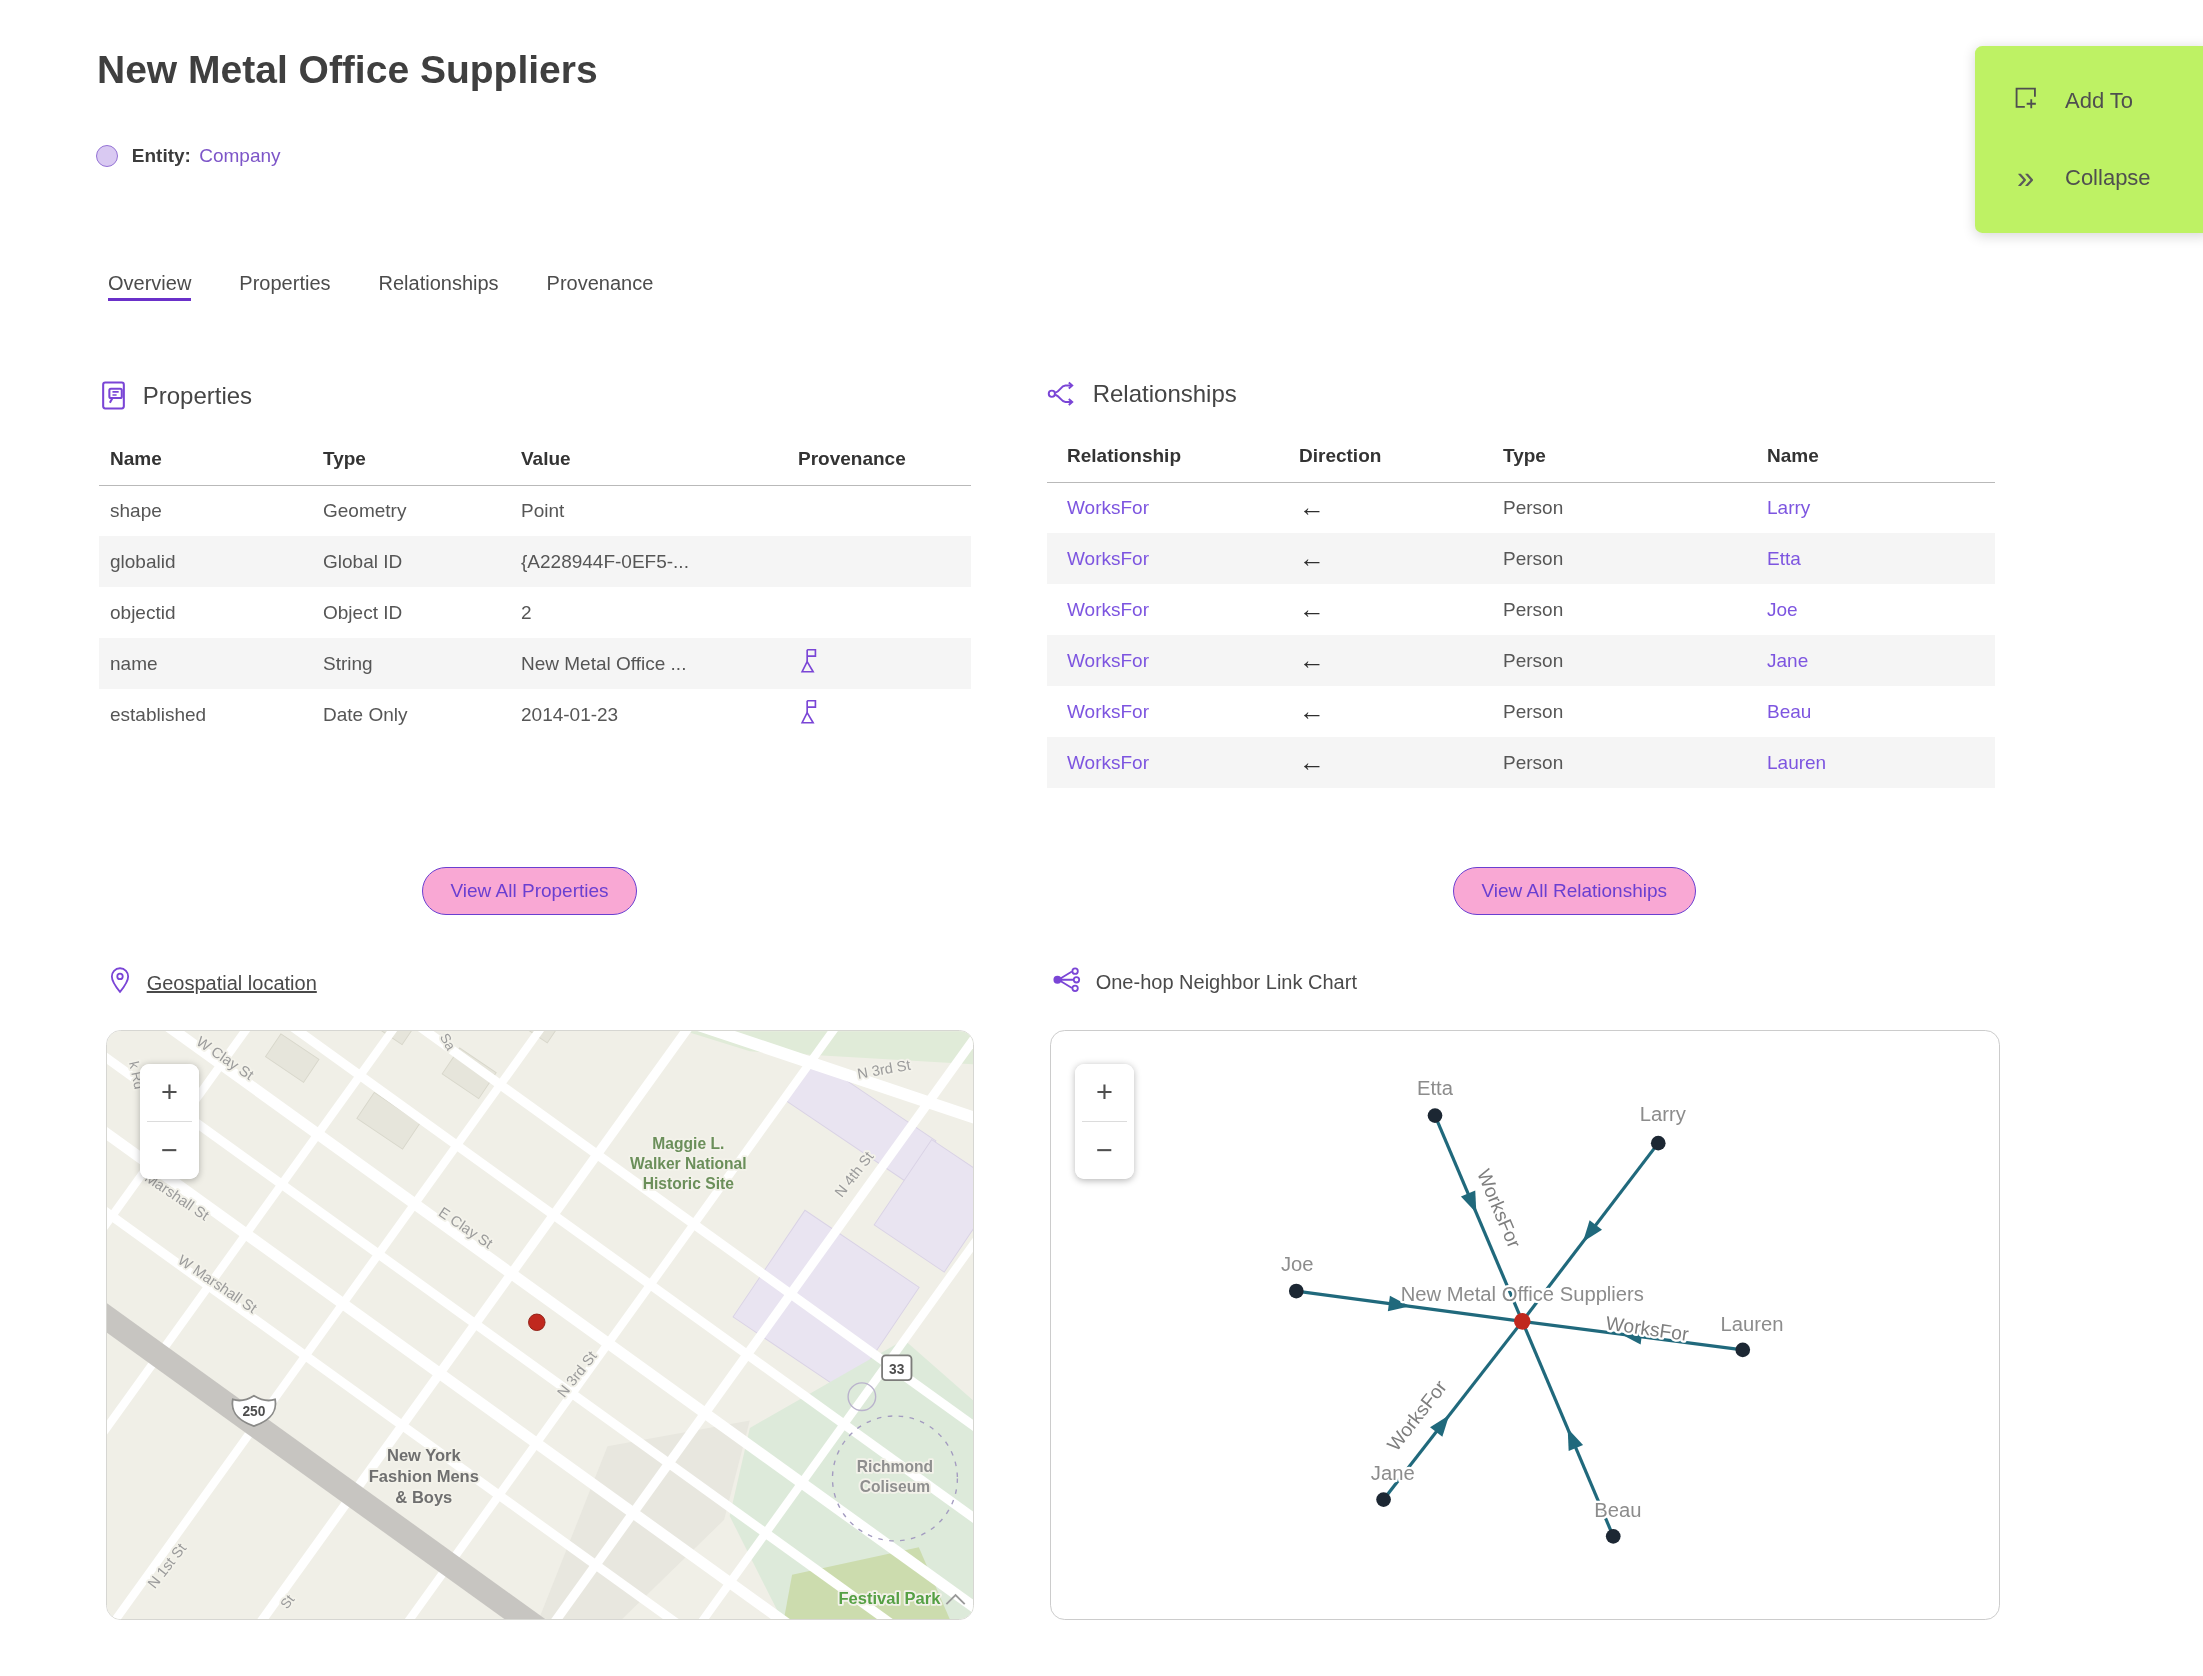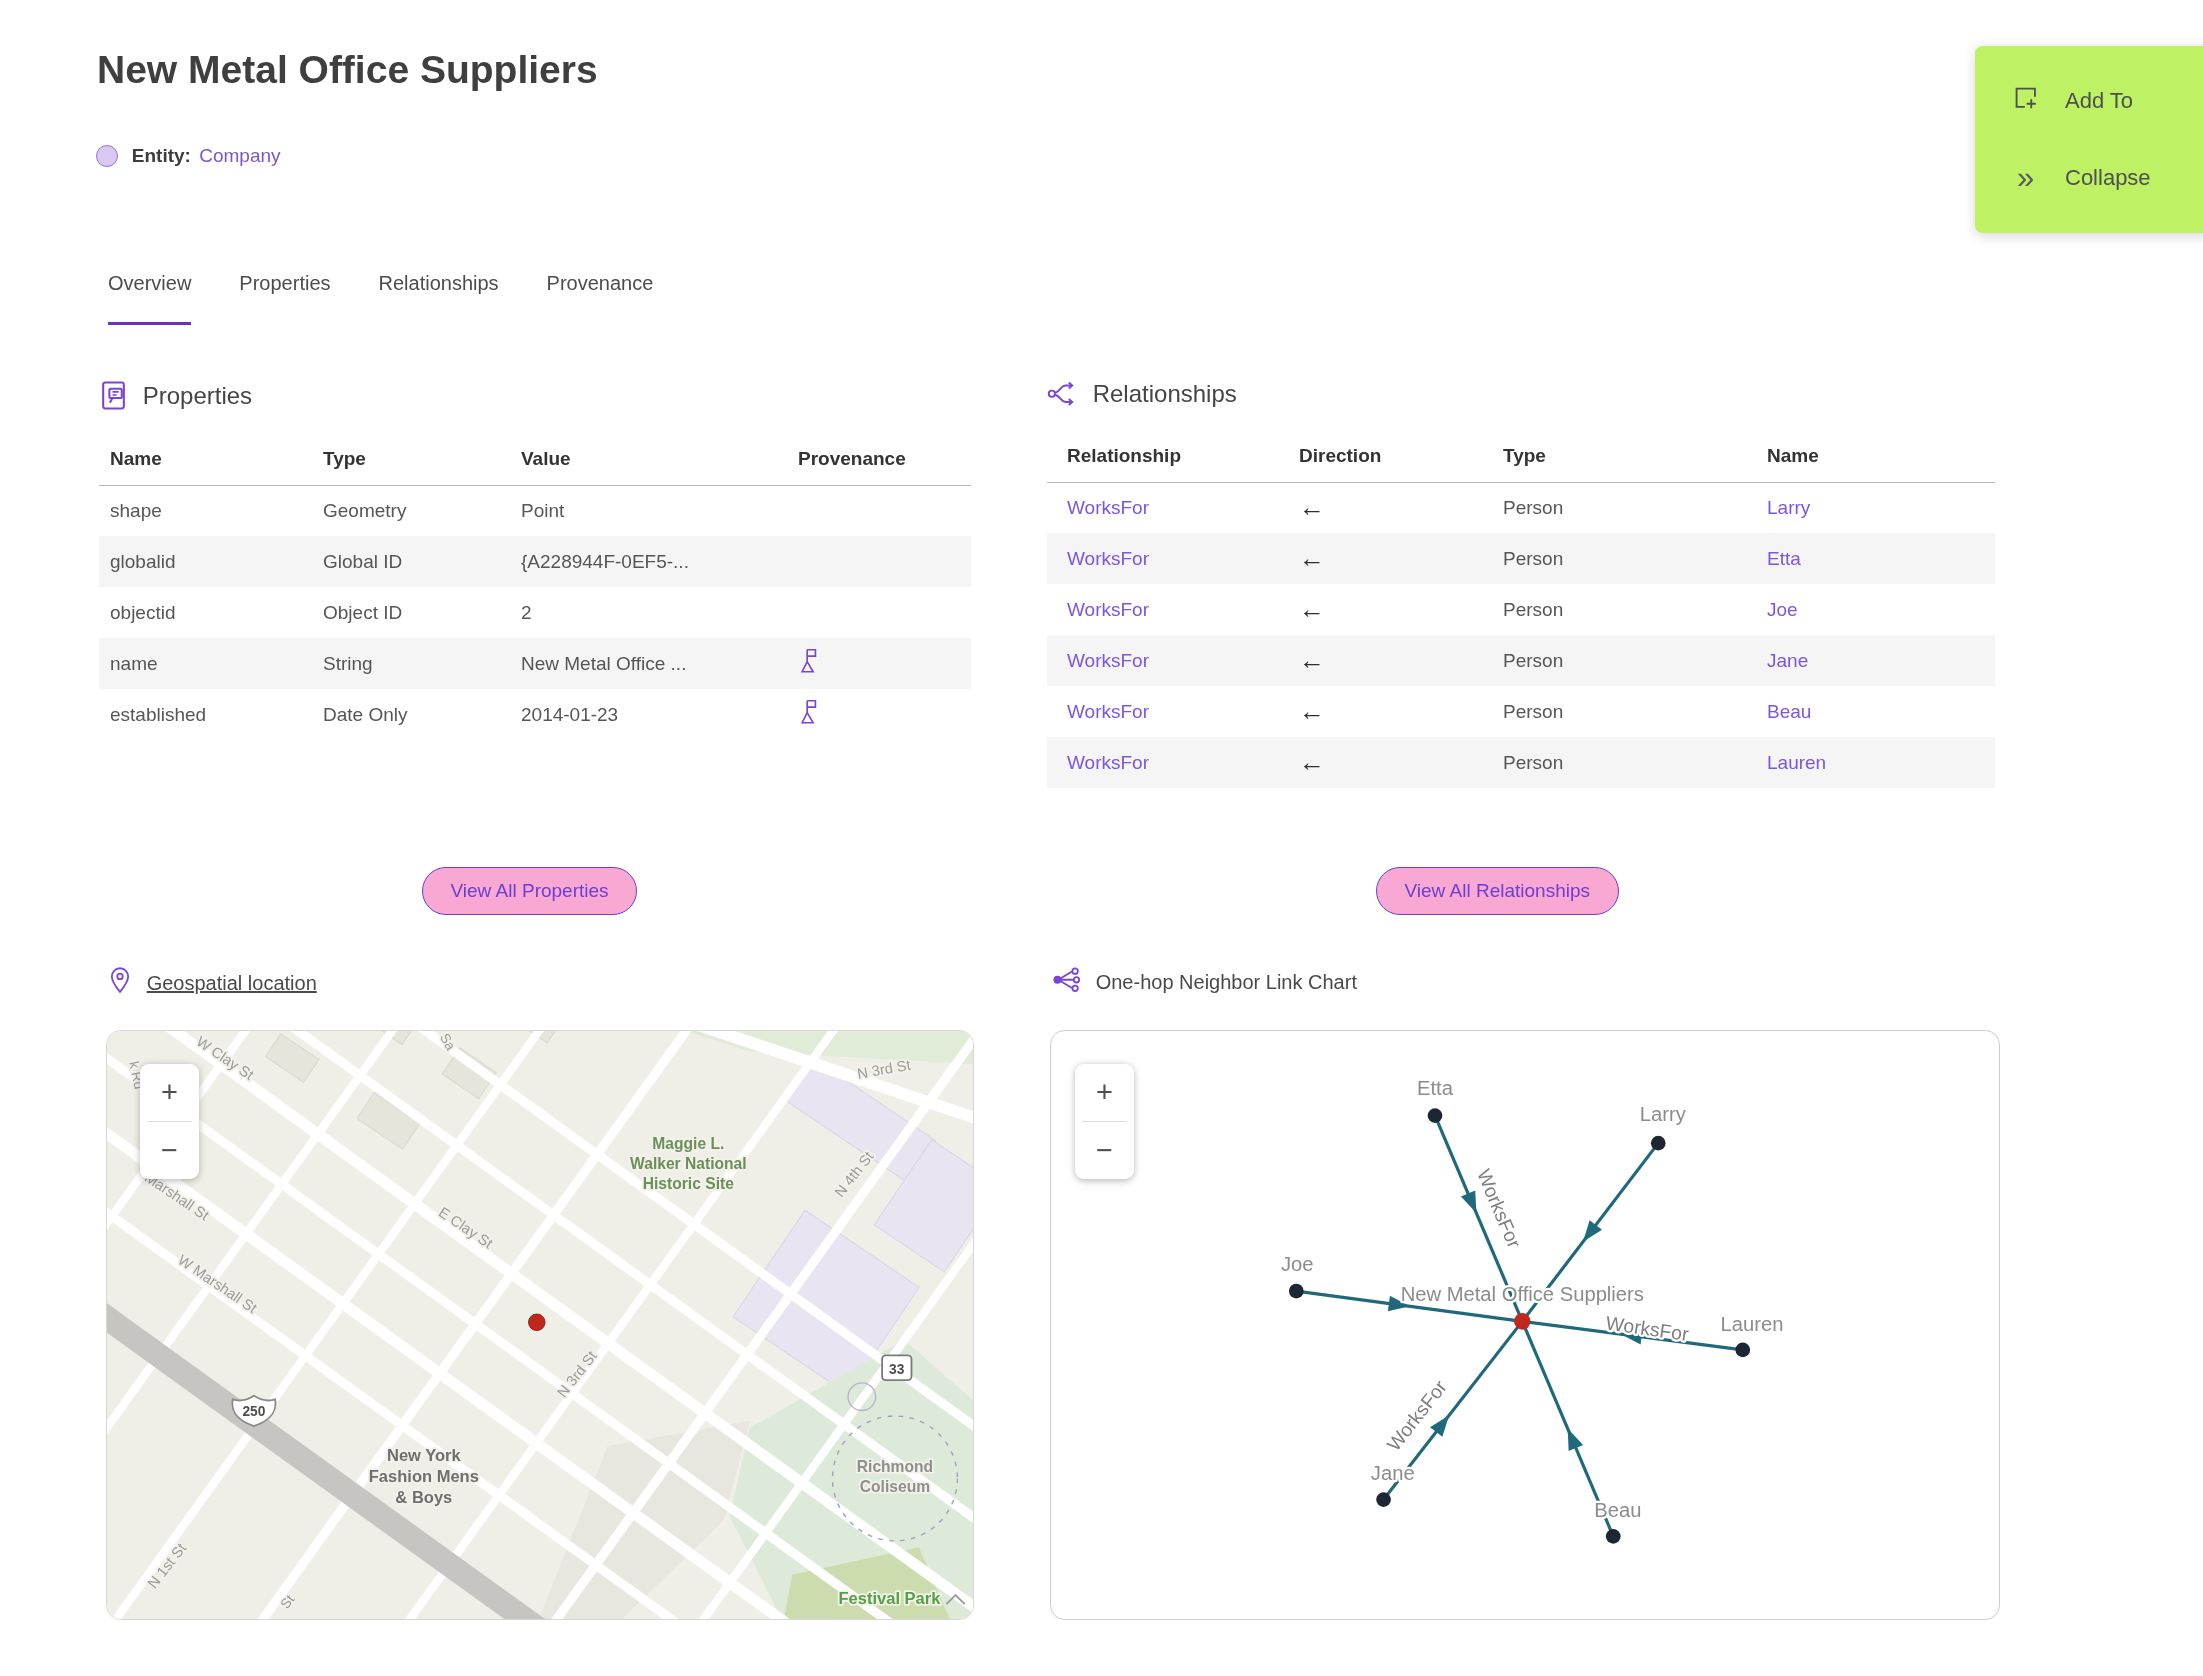--- a/index.html
+++ b/index.html
@@ -14,21 +14,21 @@
   .entity-label { font-weight:700; color:#3c3c3c; }
   .entity-type { color:#7d55c8; margin-left:-5.5px; }
 
   .float-panel { position:absolute; left:1975px; top:46px; width:237px; height:187px; background:#bef264;
     border-radius:7.3px; box-shadow:0 2.8px 13px rgba(0,0,0,.16); display:flex; flex-direction:column; justify-content:space-around; padding:16.5px 0; }
   .float-item { display:flex; align-items:center; gap:24px; padding-left:35px; font-size:22px; color:#4f4f4f; cursor:pointer; height:51px; }
   .float-item .glyph { width:31px; text-align:center; color:#4f4f4f; }
   .chev-glyph { font-size:31px; line-height:1; color:#5a5a5a; }
 
   .tabs { position:absolute; left:108px; top:272px; display:flex; gap:48px; font-size:20px; color:#4c4c4c; }
-  .tab { padding-bottom:27px; cursor:pointer; border-bottom:3.7px solid transparent; }
+  .tab { padding-bottom:3px; cursor:pointer; border-bottom:3.7px solid transparent; }
   .tab.active { border-bottom-color:#6a30c9; }
 
   .section { position:absolute; top:380px; }
   #props-section { left:99px; width:872px; }
   #rels-section  { left:1047px; width:948px; }
   .section-head { display:flex; align-items:center; gap:14.7px; font-size:24px; color:#454545; margin-bottom:26px; }
   .section-head .sicon { display:flex; }
 
   table { border-collapse:collapse; width:100%; font-size:19px; table-layout:fixed; }
   thead th { text-align:left; font-weight:700; color:#333; padding:11px 0 14.7px 0; border-bottom:0.9px solid #b9b9b9; }
@@ -42,21 +42,21 @@
   #rels-table th:nth-child(1), #rels-table td:nth-child(1) { width:252px; padding-left:20px; }
   #rels-table th:nth-child(2), #rels-table td:nth-child(2) { width:204px; }
   #rels-table th:nth-child(3), #rels-table td:nth-child(3) { width:264px; }
   #rels-table th:nth-child(4), #rels-table td:nth-child(4) { width:228px; }
   .plink { color:#7d55e0; cursor:pointer; }
   .dir-arrow { font-size:26px; color:#2f2f2f; }
 
   .view-btn { position:absolute; top:867px; height:48px; padding:0 27.5px; background:#f9a8d4; border:1.8px solid #6a3fd1;
     border-radius:26px; color:#6a3fd1; font-size:19px; font-family:"Liberation Sans",sans-serif; cursor:pointer; }
   #btn-props { left:422px; }
-  #btn-rels  { left:1376px; }
+  #btn-rels  { left:1453px; }
 
   .subhead { position:absolute; top:966px; display:flex; align-items:center; gap:14.7px; font-size:20px; color:#4a4a4a; }
   #map-head { left:108px;text-decoration:underline; }
   #chart-head { left:1052px; }
 
   .panel { position:absolute; top:1030px; height:590px; border-radius:14.7px; background:#fff; }
   #map-panel { left:106px; width:868px; overflow:hidden; border:0.9px solid #d6d6d2; }
   #chart-panel { left:1050px; width:950px; border:0.9px solid #ccc; }
 
   .zoomctl { position:absolute; top:33px; width:59px; background:#fff; border-radius:9.2px;

